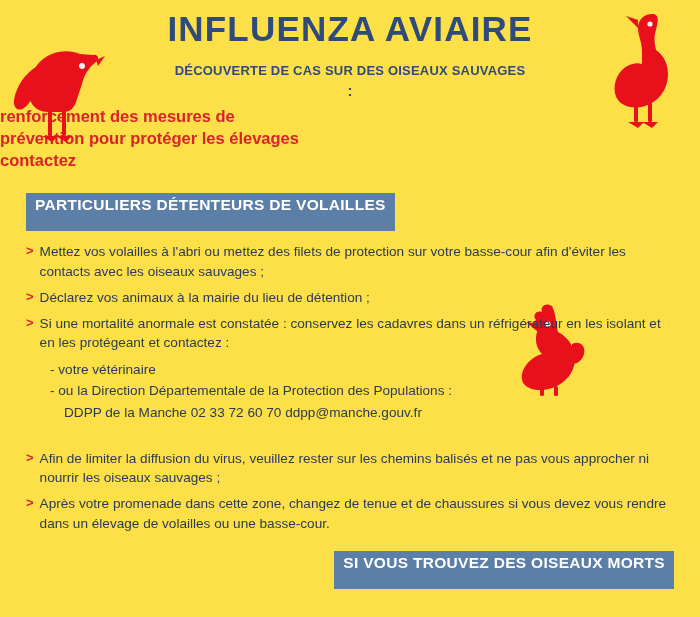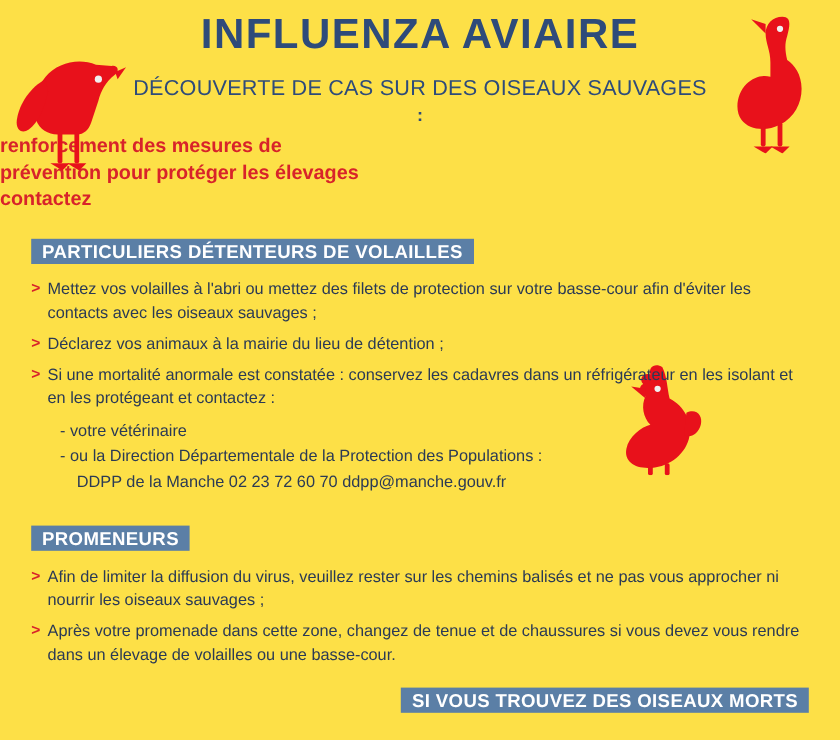--- a/index.html
+++ b/index.html
@@ -36,22 +36,22 @@
     text-align: center;
     font-size: 35px;
     font-weight: bold;
     letter-spacing: 1.2px;
     color: #2e4b7a;
     padding-top: 10px;
     line-height: 1.1;
   }
   .subtitle {
     text-align: center;
-    font-size: 18px;
-    font-weight: normal;
+    font-size: 13px;
+    font-weight: bold;
     color: #2e4b7a;
     margin-top: 14px;
     letter-spacing: 0.2px;
   }
   .colon {
     text-align: center;
     font-size: 15px;
     font-weight: bold;
     color: #2e4b7a;
     margin-top: 4px;
@@ -71,21 +71,21 @@
     margin-top: 22px;
     padding: 0 26px 0 26px;
   }
   .section { margin-bottom: 4px; }
   .section-head {
     display: inline-block;
     background: #5b7fa6;
     color: #ffffff;
     font-weight: bold;
     font-size: 15.5px;
-    padding: 3px 9px 0 9px;
+    padding: 3px 9px 17px 9px;
     letter-spacing: 0.3px;
   }
   .items {
     margin-top: 11px;
   }
   .item {
     display: flex;
     align-items: flex-start;
     font-size: 13.6px;
     line-height: 1.42;
@@ -188,26 +188,25 @@
         <div class="item">
           <span class="bullet">&gt;</span>
           <span class="item-text">Déclarez vos animaux à la mairie du lieu de détention ;</span>
         </div>
         <div class="item">
           <span class="bullet">&gt;</span>
           <span class="item-text">Si une mortalité anormale est constatée : conservez les cadavres dans un réfrigérateur en les isolant et en les protégeant et contactez :</span>
         </div>
         <div class="subitem">- votre vétérinaire</div>
         <div class="subitem">- ou la Direction Départementale de la Protection des Populations :</div>
-        <div class="subitem-indent">DDPP de la Manche 02 23 72 60 70   ddpp@manche.gouv.fr</div>
+        <div class="subitem-indent">DDPP de la Manche 02 33 72 60 70   ddpp@manche.gouv.fr</div>
       </div>
     </div>
 
     <div class="section sec-promeneurs">
-      <div class="section-head">PROMENEURS</div>
       <div class="items">
         <div class="item">
           <span class="bullet">&gt;</span>
           <span class="item-text">Afin de limiter la diffusion du virus, veuillez rester sur les chemins balisés et ne pas vous approcher ni nourrir les oiseaux sauvages ;</span>
         </div>
         <div class="item">
           <span class="bullet">&gt;</span>
           <span class="item-text">Après votre promenade dans cette zone, changez de tenue et de chaussures si vous devez vous rendre dans un élevage de volailles ou une basse-cour.</span>
         </div>
       </div>

